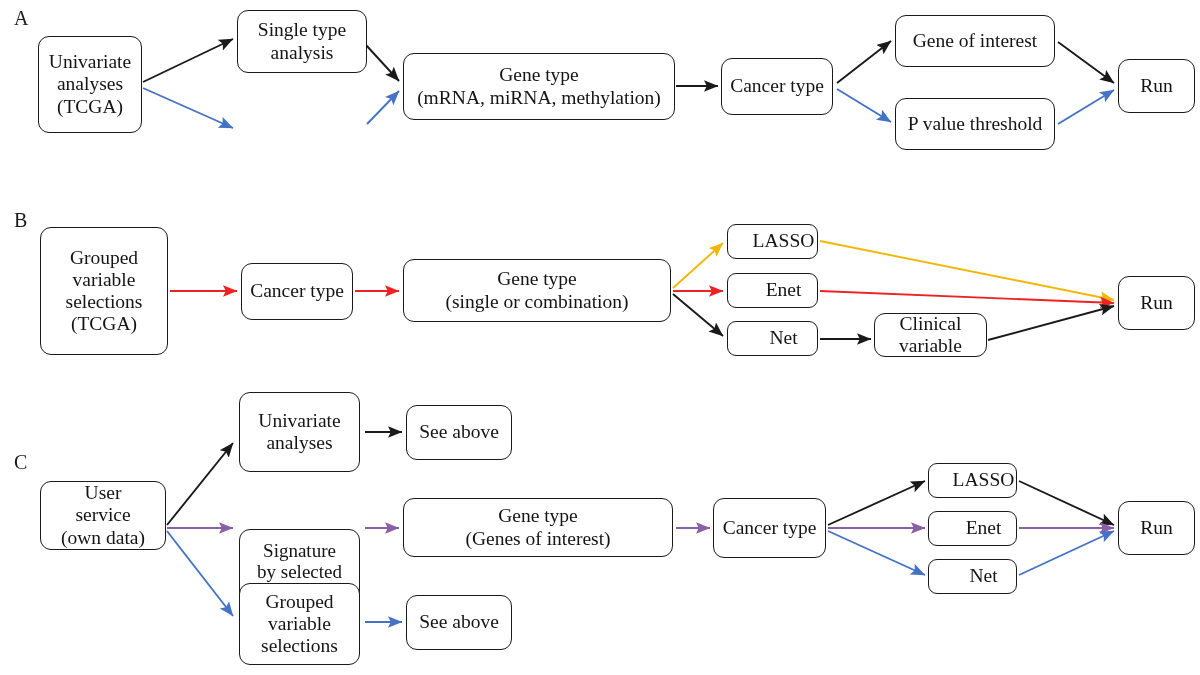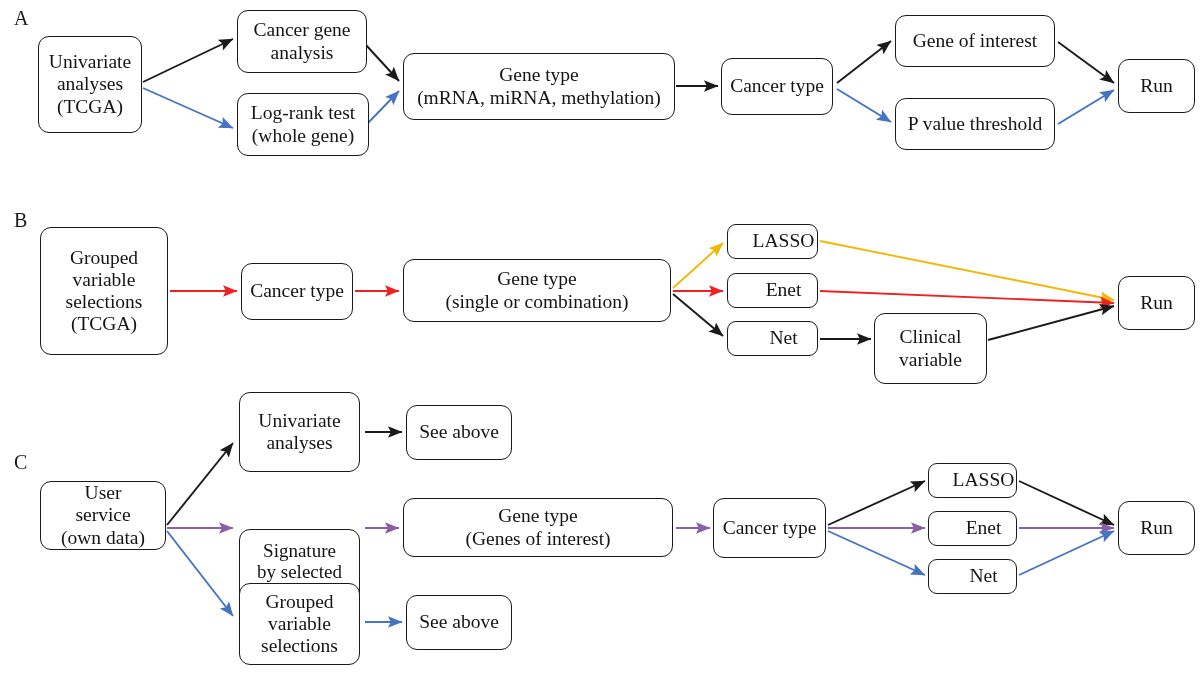--- a/index.html
+++ b/index.html
@@ -114,25 +114,23 @@
   </svg>
 
   <div class="panel-label" style="left:14px; top:8px;">A</div>
   <div class="panel-label" style="left:14px; top:210px;">B</div>
   <div class="panel-label" style="left:14px; top:452px;">C</div>
 
   <div class="node s20" style="left:38px; top:36px; width:104px; height:97px;">Univariate
 analyses
 (TCGA)</div>
 
-  <div class="node s20" style="left:237px; top:10px; width:130px; height:63px;">Cancer gene
+  <div class="node s20" style="left:237px; top:10px; width:130px; height:63px;">Single type
 analysis</div>
 
-  <div class="node s20" style="left:237px; top:93px; width:132px; height:63px;">Log-rank test
-(whole gene)</div>
 
   <div class="node s20" style="left:403px; top:53px; width:272px; height:67px;">Gene type
 (mRNA, miRNA, methylation)</div>
 
   <div class="node s20" style="left:721px; top:58px; width:112px; height:57px;">Cancer type</div>
 
   <div class="node s20" style="left:895px; top:15px; width:160px; height:52px;">Gene of interest</div>
 
   <div class="node s20" style="left:895px; top:98px; width:160px; height:52px;">P value threshold</div>
 
@@ -147,21 +145,21 @@
 
   <div class="node s20" style="left:403px; top:259px; width:268px; height:63px;">Gene type
 (single or combination)</div>
 
   <div class="node s20 tight" style="left:727px; top:224px; width:91px; height:35px;">LASSO</div>
 
   <div class="node s20 tight" style="left:727px; top:273px; width:91px; height:35px;">Enet</div>
 
   <div class="node s20 tight" style="left:727px; top:321px; width:91px; height:35px;">Net</div>
 
-  <div class="node s20" style="left:874px; top:313px; width:113px; height:71px;">Clinical
+  <div class="node s20" style="left:874px; top:313px; width:113px; height:44px;">Clinical
 variable</div>
 
   <div class="node s20" style="left:1118px; top:276px; width:77px; height:54px;">Run</div>
 
   <div class="node s20" style="left:40px; top:481px; width:126px; height:69px;">User
 service
 (own data)</div>
 
   <div class="node s20" style="left:239px; top:392px; width:121px; height:80px;">Univariate
 analyses</div>

